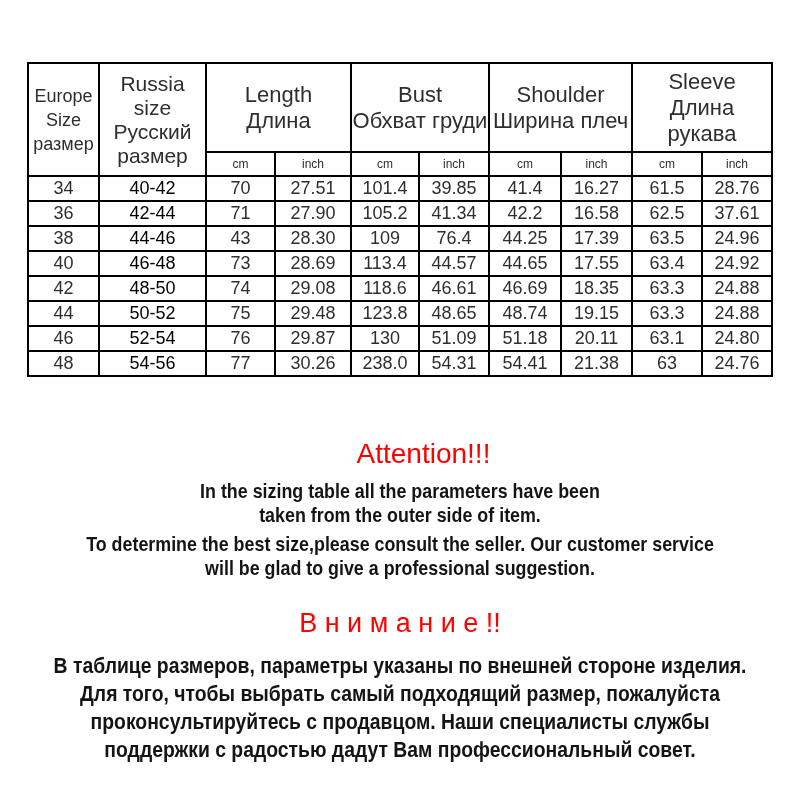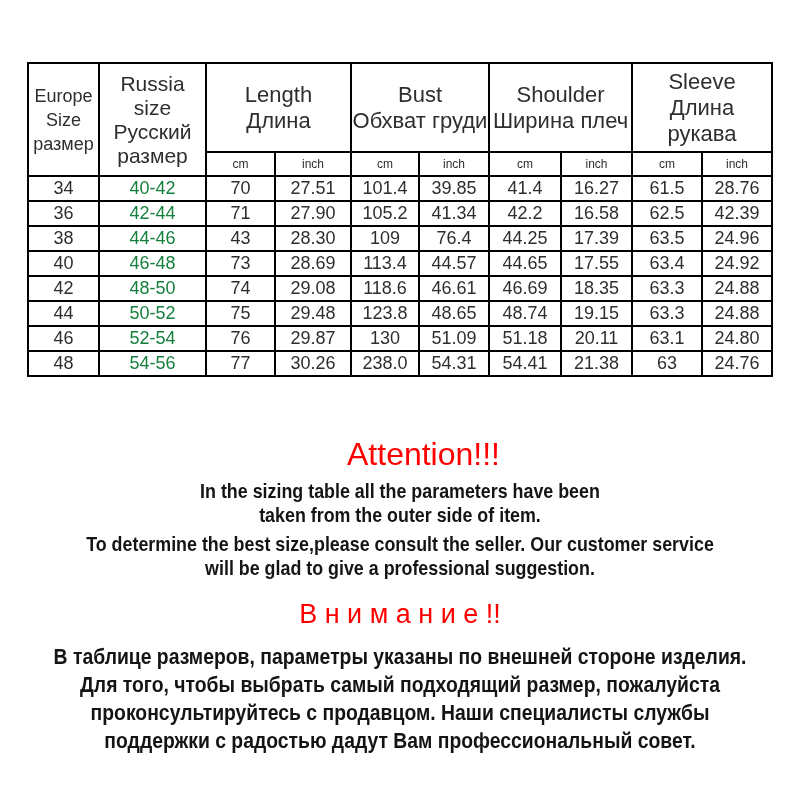--- a/index.html
+++ b/index.html
@@ -58,47 +58,47 @@
   th.unit-th {
     height: 22px;
     font-size: 12px;
     font-weight: 400;
   }
   table.size-table tbody td {
     height: 23px;
     font-size: 18px;
   }
   table.size-table tbody td.red-cell {
-    color: #15803d;
+    color: #000000;
   }
   
   .attention-title {
     margin-top: 60px;
     text-align: center;
     color: #ff0000;
-    font-size: 32px;
+    font-size: 28px;
     line-height: 34px;
     font-weight: 400;
     padding-left: 47px;
   }
   .para {
     text-align: center;
     white-space: pre-line;
     color: #141414;
     font-weight: 700;
   }
   .para.en {
     font-size: 21px;
     line-height: 24px;
     transform: scaleX(0.85);
   }
   .para.en.first { margin-top: 8px; }
   .para.en.second { margin-top: 5px; }
   .vnimanie-title {
-    margin-top: 19px;
+    margin-top: 28px;
     text-align: center;
     color: #ff0000;
     font-size: 27px;
     line-height: 30px;
     font-weight: 400;
     white-space: pre;
   }
   .para.ru {
     margin-top: 14px;
     font-size: 22px;
@@ -167,21 +167,21 @@
         <tr>
           <td>36</td>
           <td class="red-cell">42-44</td>
           <td>71</td>
           <td>27.90</td>
           <td>105.2</td>
           <td>41.34</td>
           <td>42.2</td>
           <td>16.58</td>
           <td>62.5</td>
-          <td>42.39</td>
+          <td>37.61</td>
         </tr>
         <tr>
           <td>38</td>
           <td class="red-cell">44-46</td>
           <td>43</td>
           <td>28.30</td>
           <td>109</td>
           <td>76.4</td>
           <td>44.25</td>
           <td>17.39</td>

